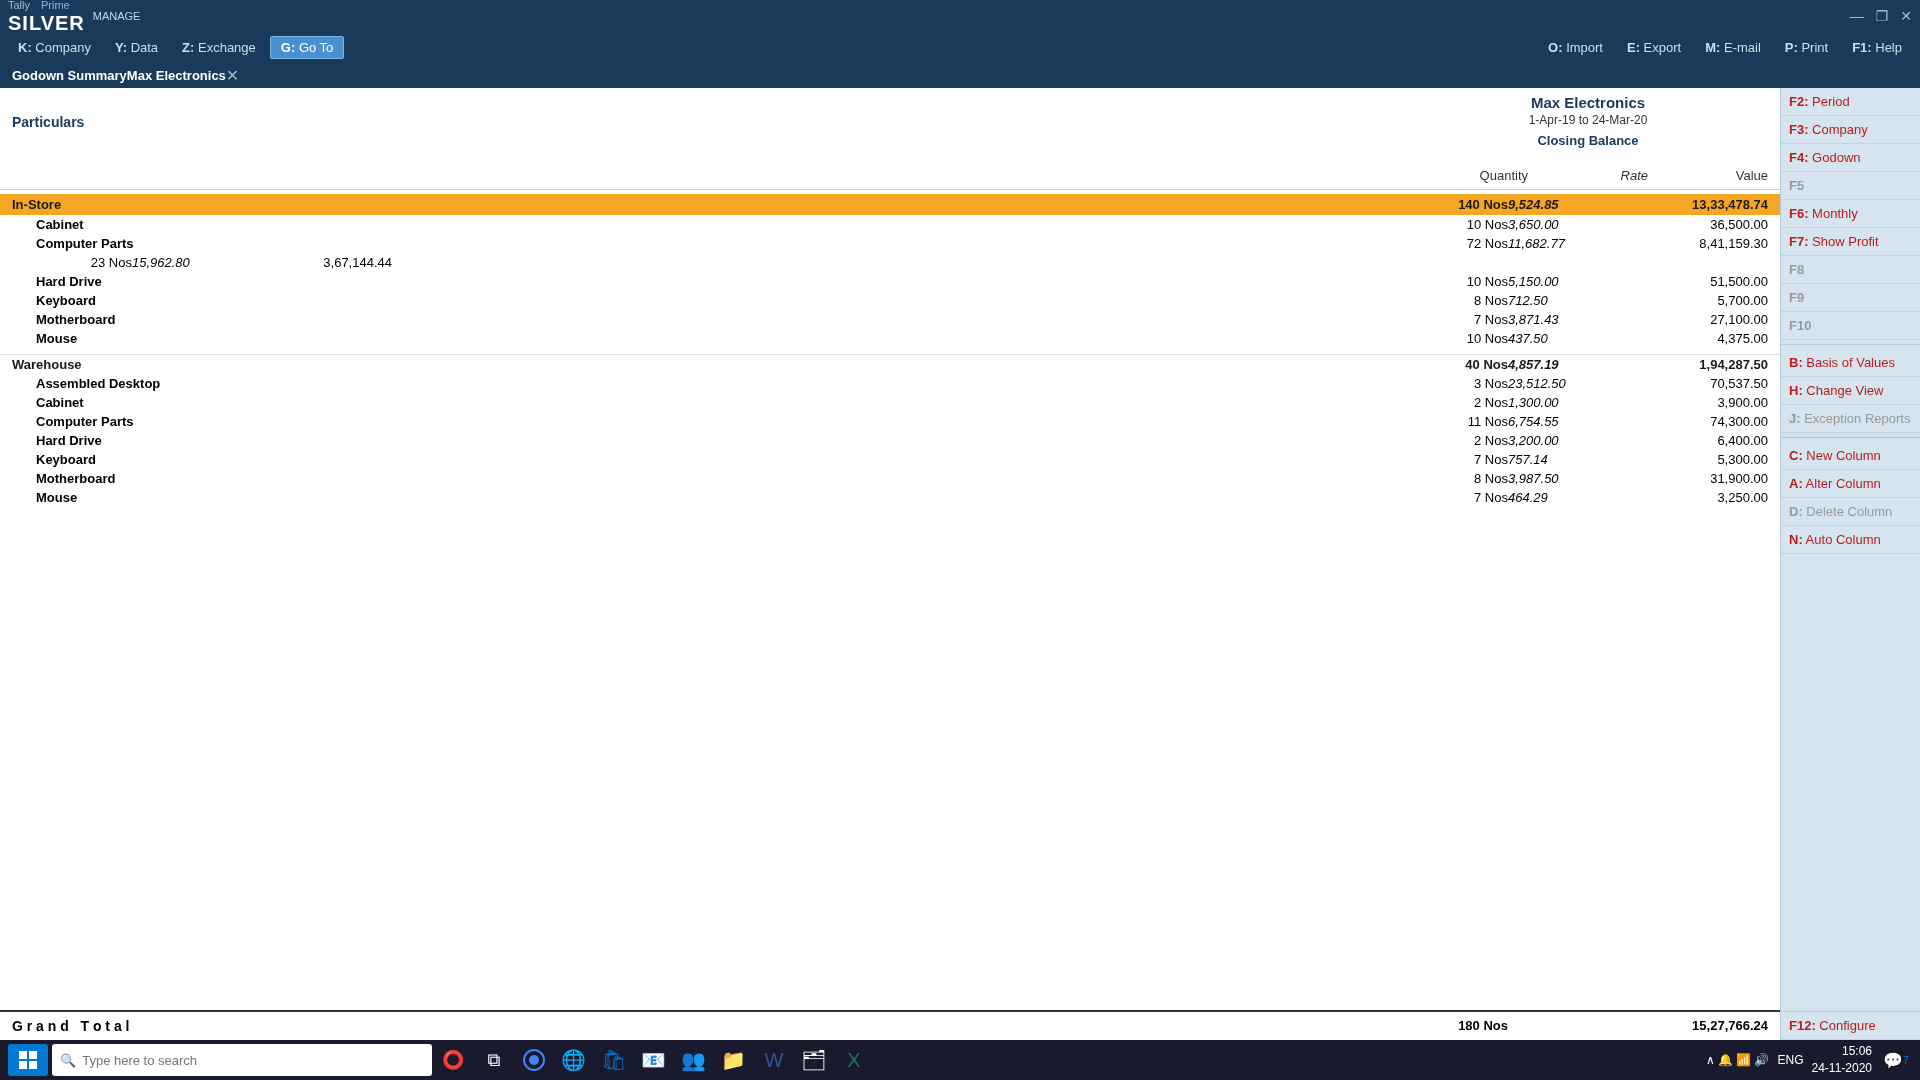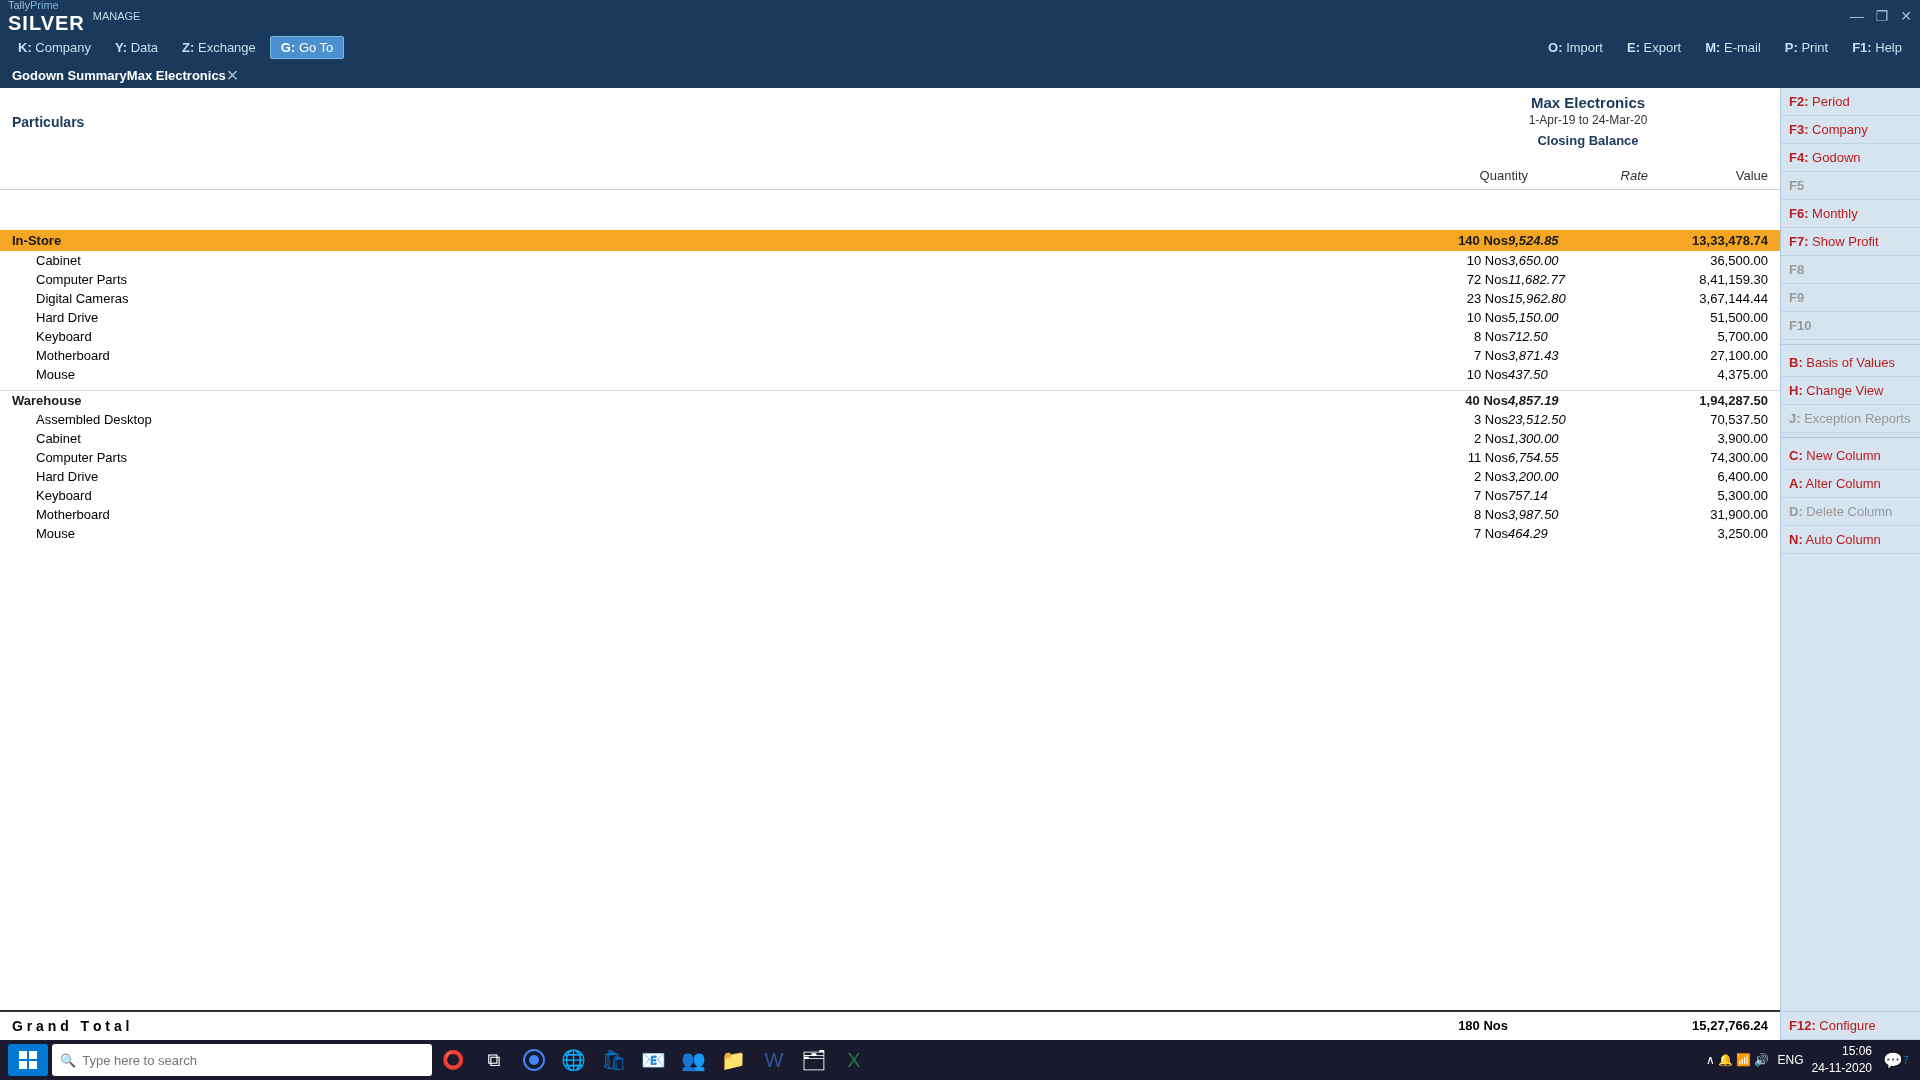--- a/index.html
+++ b/index.html
@@ -10,21 +10,21 @@
       background: #1a3a5c;
       color: white;
       display: flex;
       align-items: center;
       justify-content: space-between;
       padding: 4px 8px;
       height: 32px;
     }
     .title-bar-left { display: flex; align-items: center; gap: 8px; }
     .app-name-tally { font-size: 11px; color: #a0bcd0; }
-    .app-name-prime { font-size: 11px; color: #7ab8e0; }
+    .app-name-prime { font-size: 11px; color: #7ab8e0; padding-left: 11px; }
     .app-name-silver { font-size: 20px; font-weight: bold; color: white; letter-spacing: 1px; }
     .manage-label { font-size: 11px; color: #c0d8ea; margin-left: 0; }
     .title-bar-controls { display: flex; gap: 12px; }
     .title-bar-controls span { cursor: pointer; color: #a0bcd0; font-size: 14px; }
 
     
     .menu-bar {
       background: #1a3a5c;
       display: flex;
       align-items: center;
@@ -96,21 +96,20 @@
       font-size: 13px;
       color: #333;
     }
     .col-header.rate { font-style: italic; }
 
     
     .report-table {
       flex: 1;
       overflow-y: auto;
       padding: 0;
-      margin-top: 36px;
     }
     .report-row {
       display: flex;
       padding: 2px 12px;
       border-bottom: none;
       align-items: center;
     }
     .report-row.group-header {
       background: #f5a623;
       font-weight: bold;
@@ -231,21 +230,21 @@
       height: 32px;
       display: flex;
       align-items: center;
       justify-content: center;
       cursor: pointer;
       color: white;
       font-size: 16px;
     }
     .search-icon-small { color: #555; }
 
-    .indented { padding-left: 24px; }
+    .indented { padding-left: 24px; font-weight: bold; }
   </style>
 </head>
 <body>
 
 <div class="title-bar">
   <div class="title-bar-left">
     <div>
       <span class="app-name-tally">Tally</span><span class="app-name-prime">Prime</span>
       <br>
       <span class="app-name-silver">SILVER</span>
@@ -312,21 +311,20 @@
         <div class="row-rate">3,650.00</div>
         <div class="row-value">36,500.00</div>
       </div>
       <div class="report-row">
         <div class="row-name indented">Computer Parts</div>
         <div class="row-qty">72 Nos</div>
         <div class="row-rate">11,682.77</div>
         <div class="row-value">8,41,159.30</div>
       </div>
       <div class="report-row">
-        <div class="row-name indented">Digital Cameras</div>
         <div class="row-qty">23 Nos</div>
         <div class="row-rate">15,962.80</div>
         <div class="row-value">3,67,144.44</div>
       </div>
       <div class="report-row">
         <div class="row-name indented">Hard Drive</div>
         <div class="row-qty">10 Nos</div>
         <div class="row-rate">5,150.00</div>
         <div class="row-value">51,500.00</div>
       </div>

